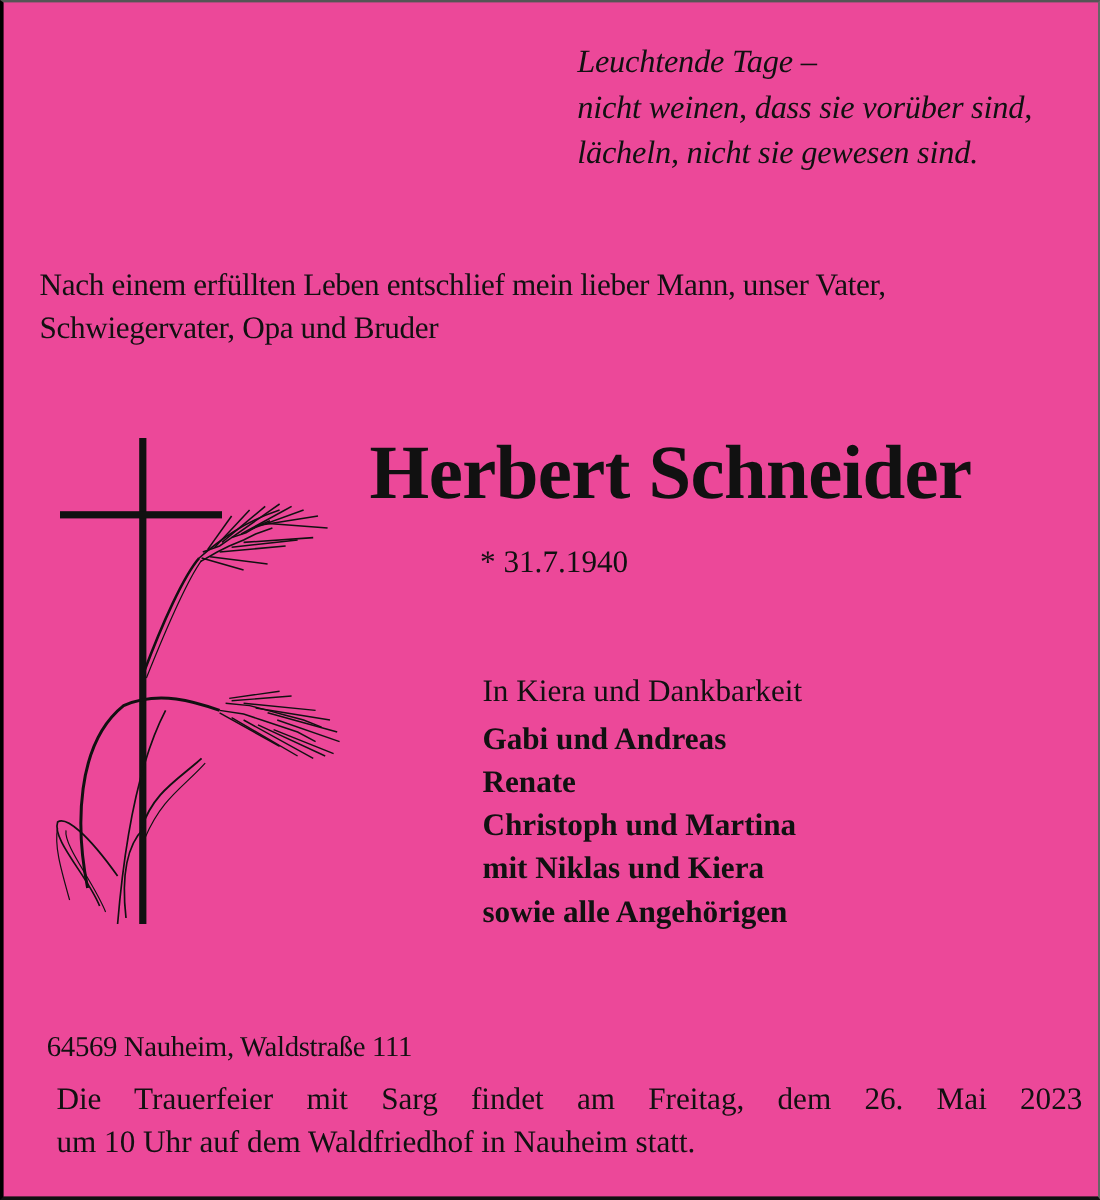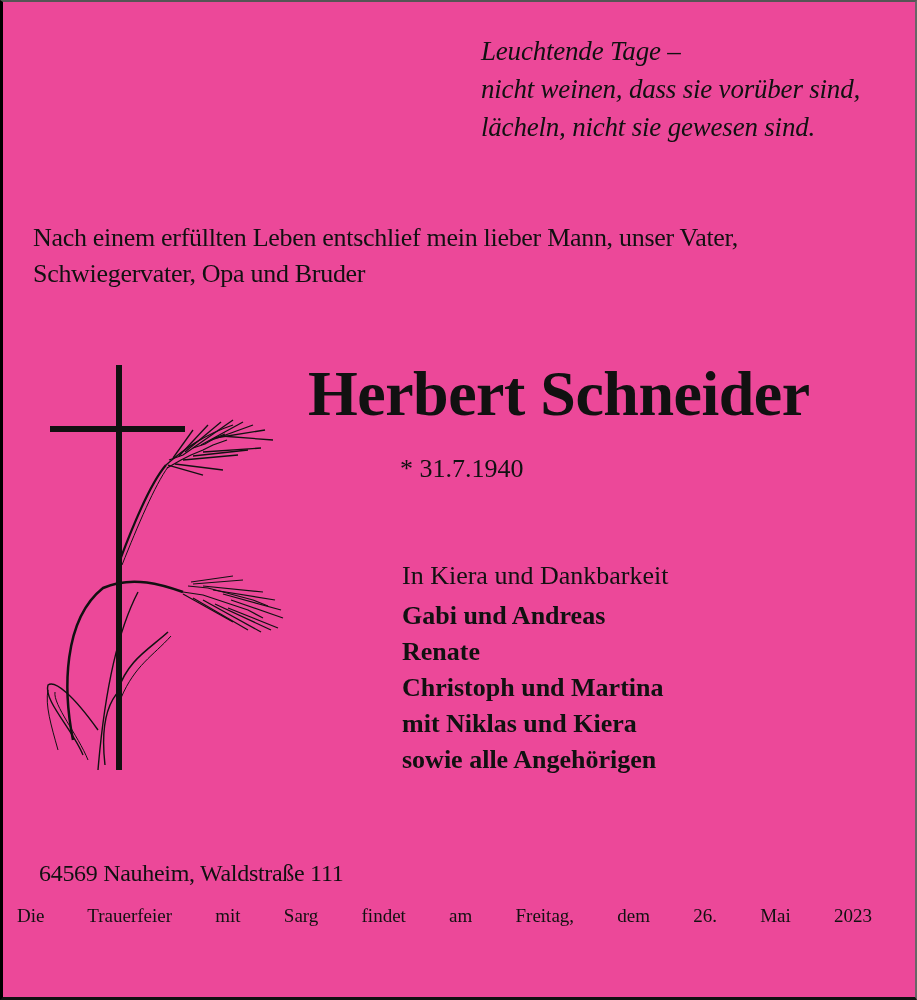--- a/index.html
+++ b/index.html
@@ -39,22 +39,22 @@
       position: absolute; left: 399px; top: 596px; font-size: 26px; font-weight: bold;
       line-height: 36px; white-space: nowrap;
     }
     .mourners div { height: 36px; }
     .address {
       position: absolute; left: 16px; top: 854px; font-size: 24px; line-height: 34px; white-space: nowrap;
       letter-spacing: -0.3px;
       margin-left: 20px;
     }
     .service {
-      position: absolute; left: 14px; top: 896px; width: 855px;
-      font-size: 19px; line-height: 36px; text-align: justify; text-align-last: left;
+      position: absolute; left: 44px; top: 896px; width: 855px;
+      font-size: 26px; line-height: 36px; text-align: justify; text-align-last: left;
     }
     .service .l1 { display: block; text-align: justify; text-align-last: justify; }
     .service .l2 { display: block; white-space: nowrap; }
     .emblem { position: absolute; left: 40px; top: 358px; width: 250px; height: 415px; }
   </style>
 </head>
 <body>
 
 <div class="frame">
 
@@ -131,15 +131,16 @@
     <div>Gabi und Andreas</div>
     <div>Renate</div>
     <div>Christoph und Martina</div>
     <div>mit Niklas und Kiera</div>
     <div>sowie alle Angehörigen</div>
   </div>
 
   <div class="address serif">64569 Nauheim, Waldstraße 111</div>
   <div class="service serif">
     <span class="l1">Die Trauerfeier mit Sarg findet am Freitag, dem 26. Mai 2023</span>
+    <span class="l2">um 10 Uhr auf dem Waldfriedhof in Nauheim statt.</span>
   </div>
 
 </div>
 
 </body></html>

